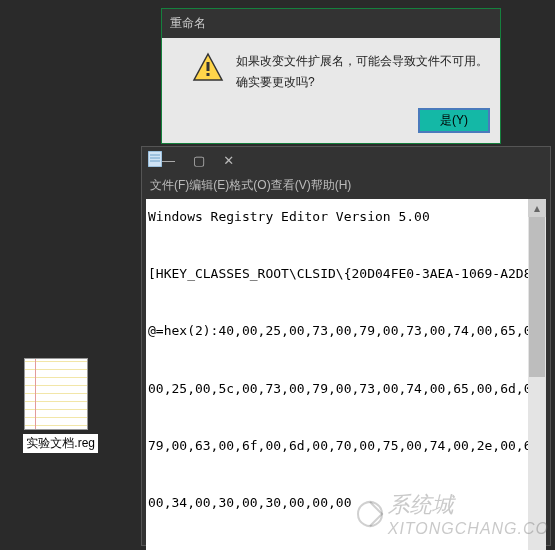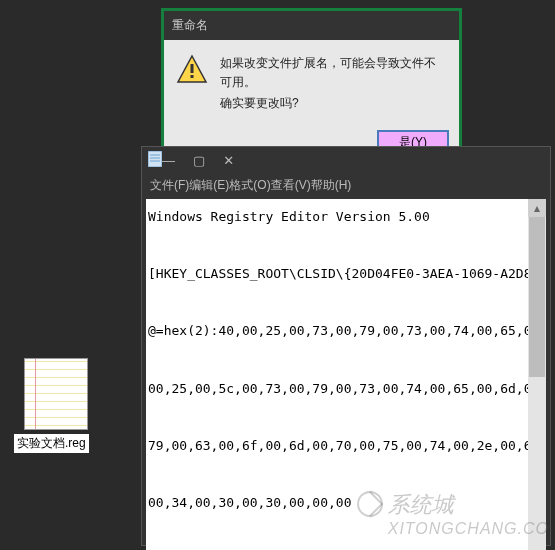--- a/index.html
+++ b/index.html
@@ -10,51 +10,52 @@
   font-family: "Microsoft YaHei", SimSun, sans-serif;
   font-size: 12px;
   position: relative;
   overflow: hidden;
 }
 
 
 .dialog {
   position: absolute;
   left: 161px; top: 8px;
-  width: 301px;
+  width: 340px;
   background: #e8e8e8;
-  border: 3px solid #15803d;
+  border: 1px solid #15803d;
 }
 .dialog-titlebar {
   background: #333;
   color: #ccc;
   padding: 6px 8px;
   font-size: 12px;
 }
 .dialog-body {
   display: flex;
   align-items: flex-start;
   padding: 14px 12px 10px 12px;
+  justify-content: flex-end;
 }
 .warn-icon {
   width: 32px; height: 32px;
   margin-right: 12px;
 }
 .dialog-text { color: #222; line-height: 1.6; }
 .dialog-text .line1 { margin-bottom: 2px; }
 .dialog-buttons {
   display: flex;
   justify-content: flex-end;
   gap: 8px;
   padding: 6px 10px 10px 10px;
 }
 .dlg-btn {
   min-width: 72px;
   padding: 2px 10px;
-  background: #f0abfc;
+  background: #14b8a6;
   border: 1px solid #888;
   font-size: 12px;
   cursor: pointer;
 }
 .dlg-btn.primary {
   border: 2px solid #4a7abc;
 }
 
 
 .notepad {
@@ -116,21 +117,21 @@
   top: 18px; left: 1px; right: 1px;
   height: 160px;
   background: #bdbdbd;
 }
 
 
 .file-item {
   position: absolute;
   left: 14px; top: 358px;
   width: 84px;
-  text-align: left;
+  text-align: right;
 }
 .file-icon {
   width: 64px; height: 72px;
   margin: 0 auto 4px auto;
   background: #fff;
   border: 1px solid #999;
   position: relative;
   background-image:
     linear-gradient(#f2e6a8 1px, transparent 1px);
   background-size: 100% 8px;
@@ -152,20 +153,21 @@
 }
 
 
 .watermark {
   position: absolute;
   right: 6px; bottom: 12px;
   color: rgba(100,100,100,0.35);
   font-size: 22px;
   font-style: italic;
   display: flex;
+  align-items: center;
   pointer-events: none;
 }
 .watermark svg { margin-right: 4px; }
 .watermark .sub {
   font-size: 16px;
   display: block;
   letter-spacing: 1px;
 }
 .np-app-icon { display: inline-block; }
 </style>

